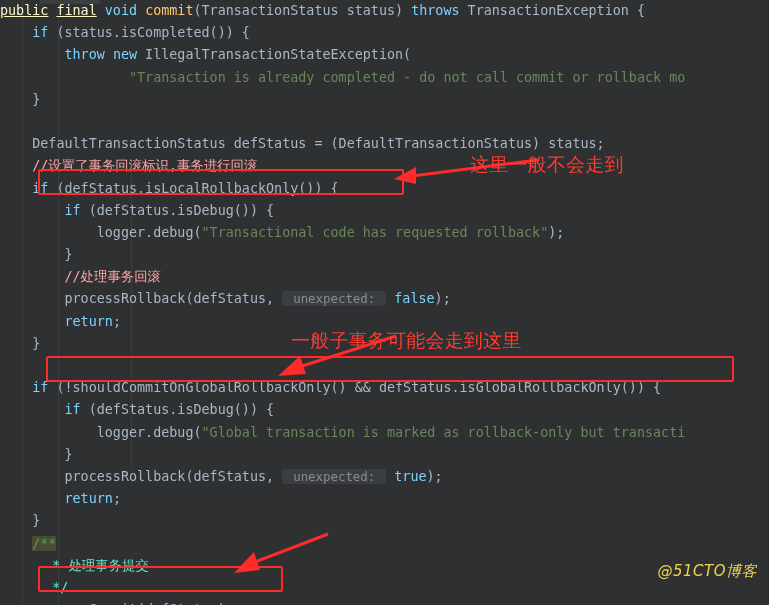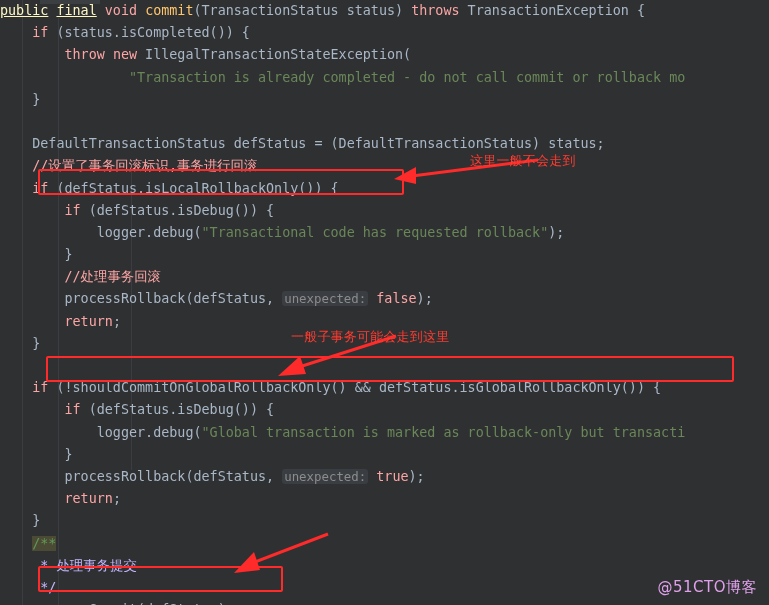--- a/index.html
+++ b/index.html
@@ -40,34 +40,34 @@
     line-height: 22.2px;
   }
 
   .line {
     height: 22.2px;
     white-space: pre;
     position: relative;
   }
 
   
-  .kw      { color: #fca5a5; }
+  .kw      { color: #7dd3fc; }
   .kw-u    { color: #fef9c3; text-decoration: underline; text-align: right; }
   .plain   { color: #a9b7c6; }
   .str     { color: #6a8759; }
   .meth    { color: #ffc66d; }
   .cmt     { color: #fca5a5; }
-  .jdoc    { color: #c4b5fd; }
+  .jdoc    { color: #5eead4; padding-left: 12px; }
 
   
   .hint {
     color: #8c8c8c;
     background: #3a3d41;
     border-radius: 3px;
-    padding: 0 2px;
+    padding: 0 11px;
     font-size: 12.4px;
   }
 
   
   .jdoc-start {
     background: #4b4b35;
     color: #629755;
   }
 
   
@@ -77,42 +77,43 @@
     border-radius: 2px;
     pointer-events: none;
     box-sizing: border-box;
   }
 
   
   .annot {
     position: absolute;
     color: #ff3b30;
     font-family: "DejaVu Sans", "Liberation Sans", sans-serif;
-    font-size: 13px;
+    font-size: 19px;
     white-space: nowrap;
     letter-spacing: 0.2px;
   }
 
   
   .arrow-svg {
     position: absolute;
     overflow: visible;
     pointer-events: none;
   }
 
   
   .watermark {
     position: absolute;
     right: 12px;
-    bottom: 8px;
-    color: #f0abfc;
+    bottom: 24px;
+    color: #fde047;
     font-family: "DejaVu Sans", "Liberation Sans", sans-serif;
     font-size: 15px;
     opacity: 0.92;
     letter-spacing: 0.5px;
+    font-style: italic;
   }
 
   
   .top-sliver {
     position: absolute;
     top: 0; left: 40px;
     width: 60px; height: 4px;
     background: #3c3f41;
   }
 </style>

